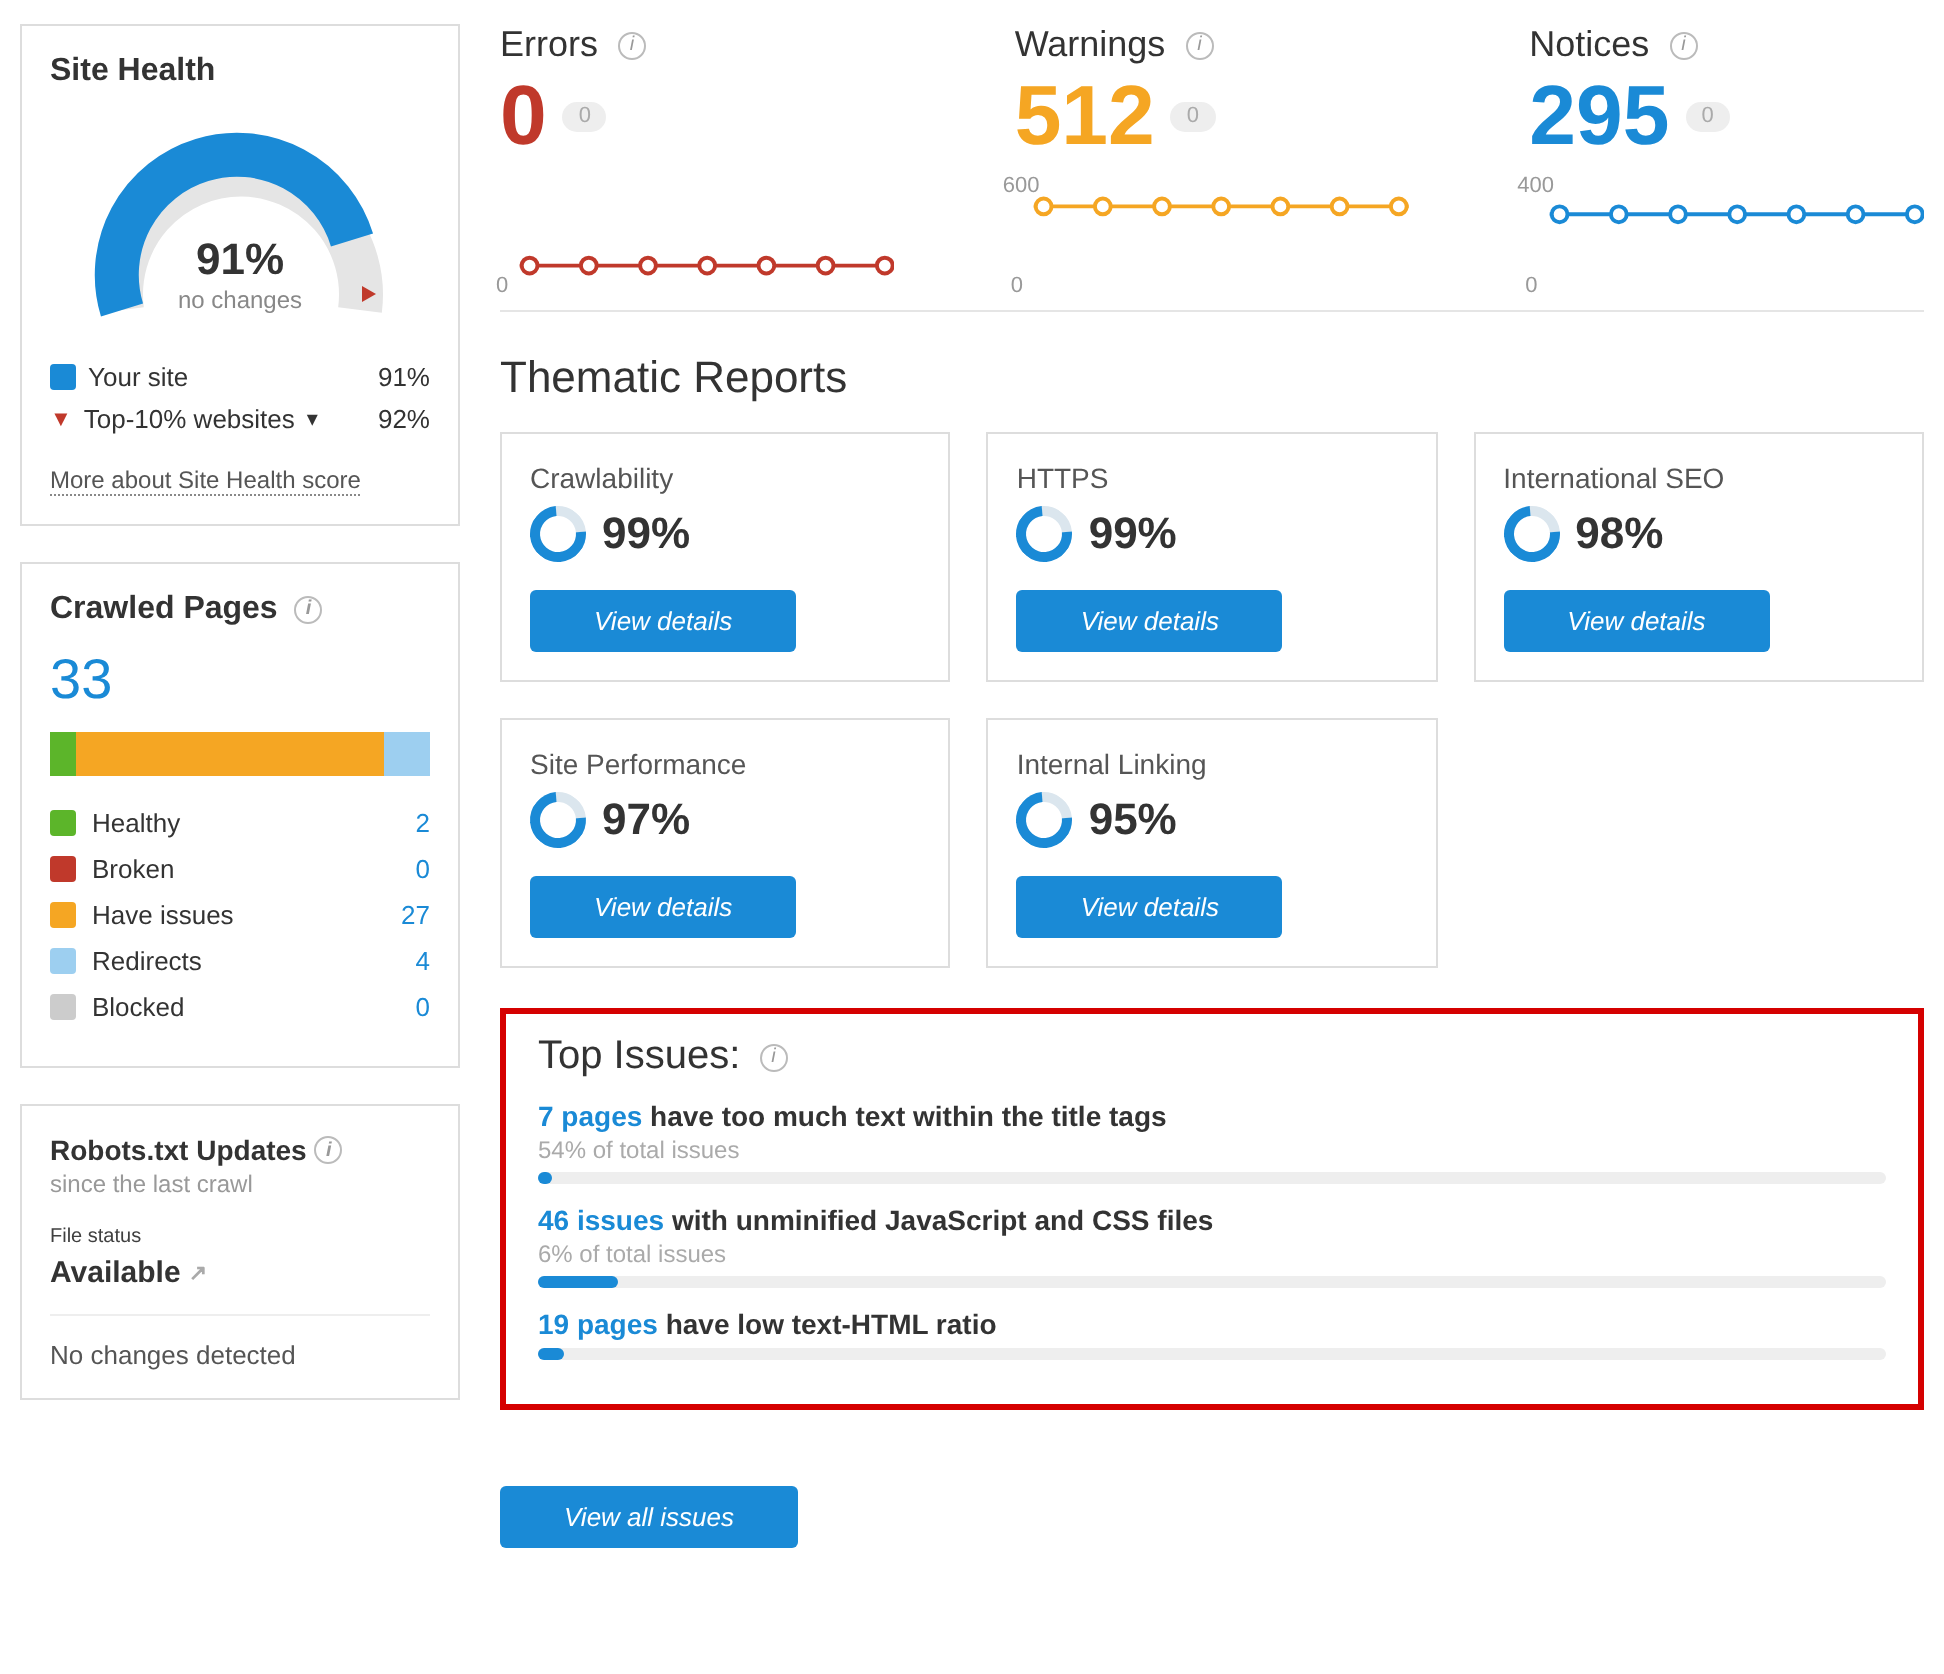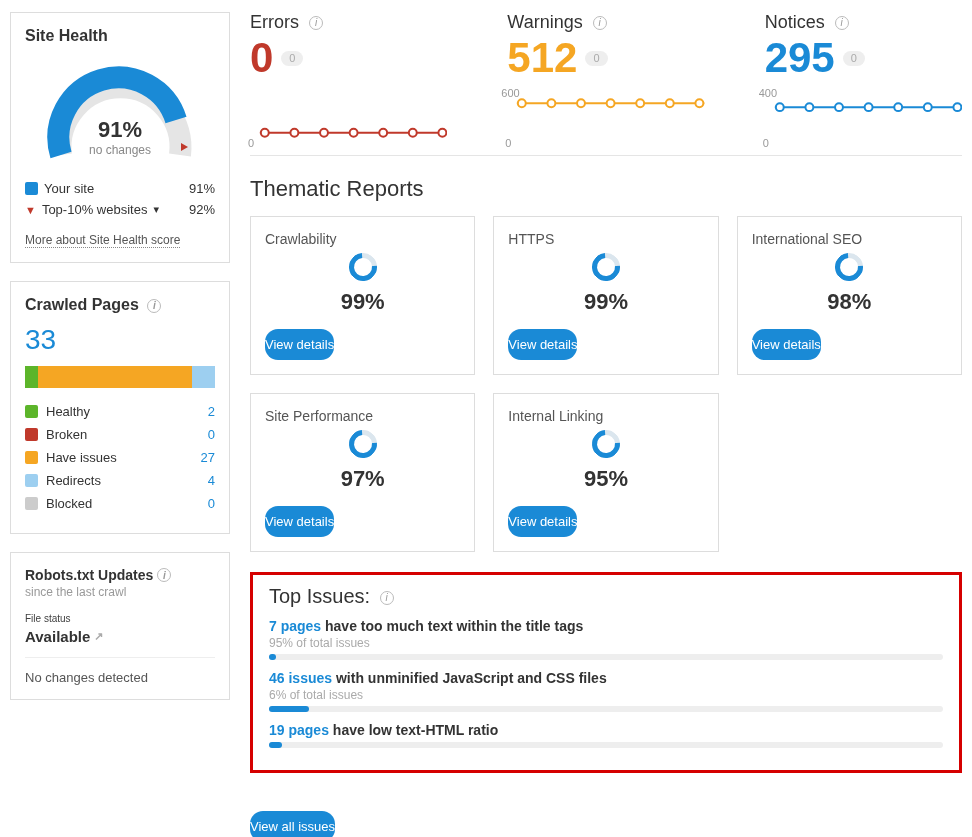--- a/index.html
+++ b/index.html
@@ -46,24 +46,24 @@
 .spark { margin-top: 14px; height: 50px; position: relative; }
 .spark .ymax { position: absolute; left: -6px; top: -6px; font-size: 11px; color: #999; }
 .spark .ymin { position: absolute; left: -2px; bottom: -6px; font-size: 11px; color: #999; }
 .spark svg { width: 100%; height: 100%; }
 
 
 .section-title { font-size: 22px; font-weight: 400; color: #333; margin-bottom: 14px; }
 .thematic-grid { display: grid; grid-template-columns: repeat(3, 1fr); gap: 18px; }
 .theme-card { border: 1px solid #ddd; padding: 14px; }
 .theme-name { font-size: 14px; color: #555; margin-bottom: 6px; }
-.ring-row { display: flex; align-items: center; gap: 8px; flex-direction: column; }
+.ring-row { display: flex; align-items: center; gap: 8px; }
 .ring { width: 28px; height: 28px; border: 5px solid #1a8ad6; border-top-color: #dbe6ee; border-radius: 50%; transform: rotate(40deg); }
 .ring-val { font-size: 22px; font-weight: 700; color: #333; }
-.btn { background: #1a8ad6; color: #fff; border: none; border-radius: 13px; padding: 8px 0; font-size: 13px; cursor: pointer; margin-top: 14px; }
+.btn { background: #1a8ad6; color: #fff; border: none; border-radius: 3px; padding: 8px 32px; font-size: 13px; cursor: pointer; margin-top: 14px; font-style: italic; }
 
 
 .top-issues { border: 3px solid #d50000; padding: 10px 16px 22px; }
 .top-issues .section-title { font-size: 20px; margin-bottom: 10px; }
 .issue-row { margin-top: 10px; }
 .issue-text { font-size: 14px; color: #333; }
 .issue-text .hl { font-weight: 700; color: #1a8ad6; }
 .issue-sub { font-size: 12px; color: #aaa; margin-top: 2px; }
 .issue-bar { height: 6px; background: #eee; border-radius: 3px; margin-top: 4px; position: relative; }
 .issue-fill { height: 100%; background: #1a8ad6; border-radius: 3px; }
@@ -279,21 +279,21 @@
     </div>
 
     <div class="top-issues">
       <div class="section-title">
         <span>Top Issues:</span>
         <span class="info-icon">i</span>
       </div>
       <div id="issues-list">
           <div class="issue-row">
             <div class="issue-text"><span class="hl">7 pages</span><b> have too much text within the title tags</b></div>
-    <div class="issue-sub">95% of total issues</div>
+    <div class="issue-sub">54% of total issues</div>
     <div class="issue-bar">
               <div class="issue-fill" style="width:1%"></div>
             </div>
           </div>
           <div class="issue-row">
             <div class="issue-text"><span class="hl">46 issues</span><b> with unminified JavaScript and CSS files</b></div>
     <div class="issue-sub">6% of total issues</div>
     <div class="issue-bar">
               <div class="issue-fill" style="width:6%"></div>
             </div>

